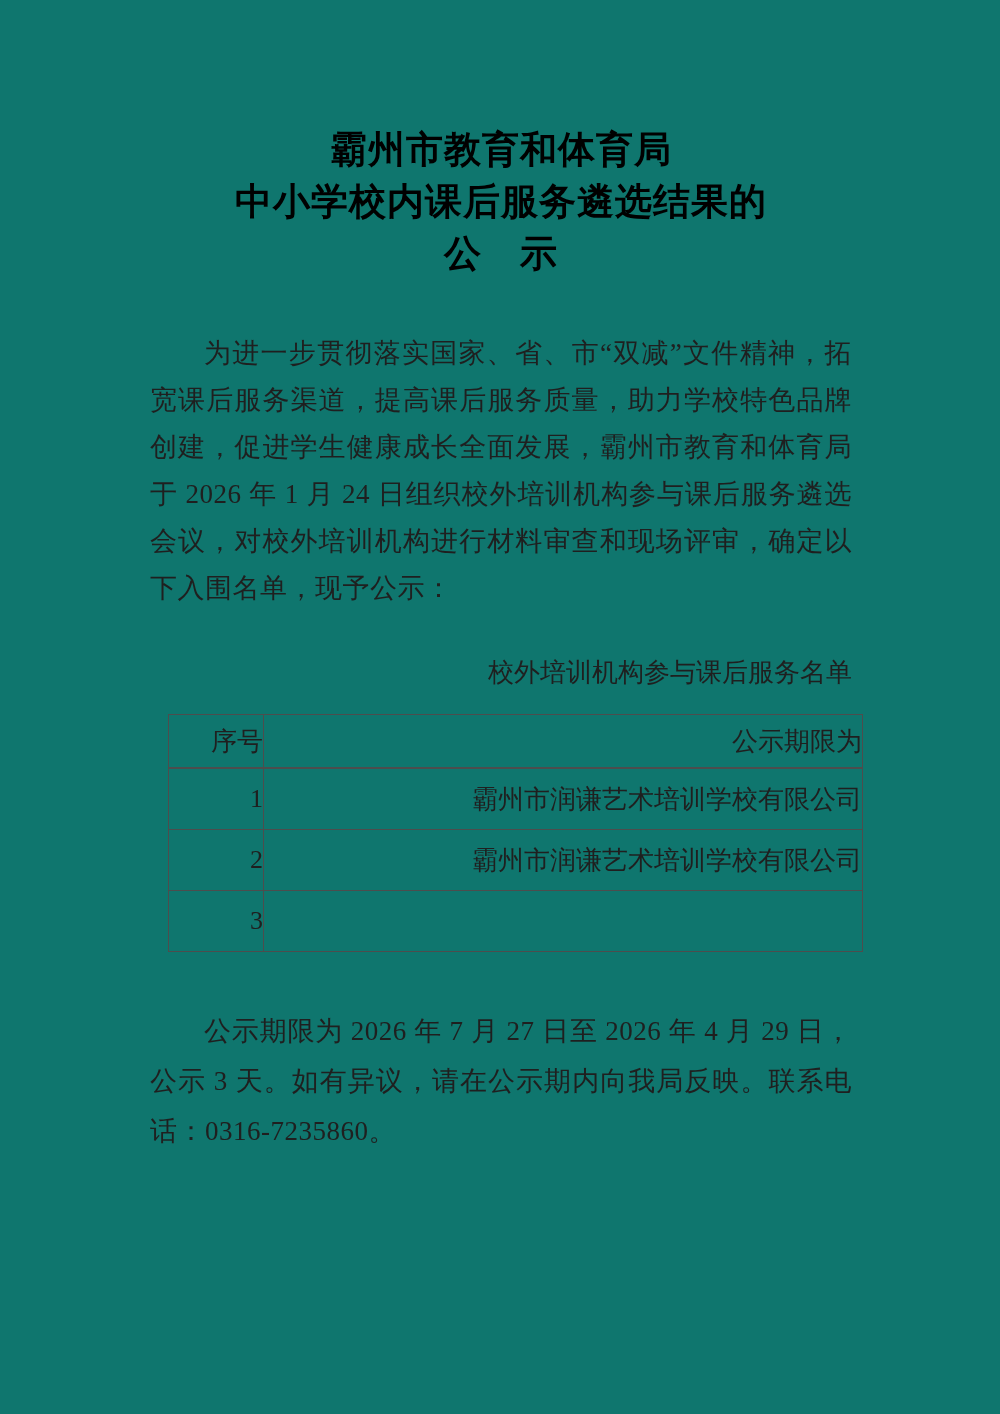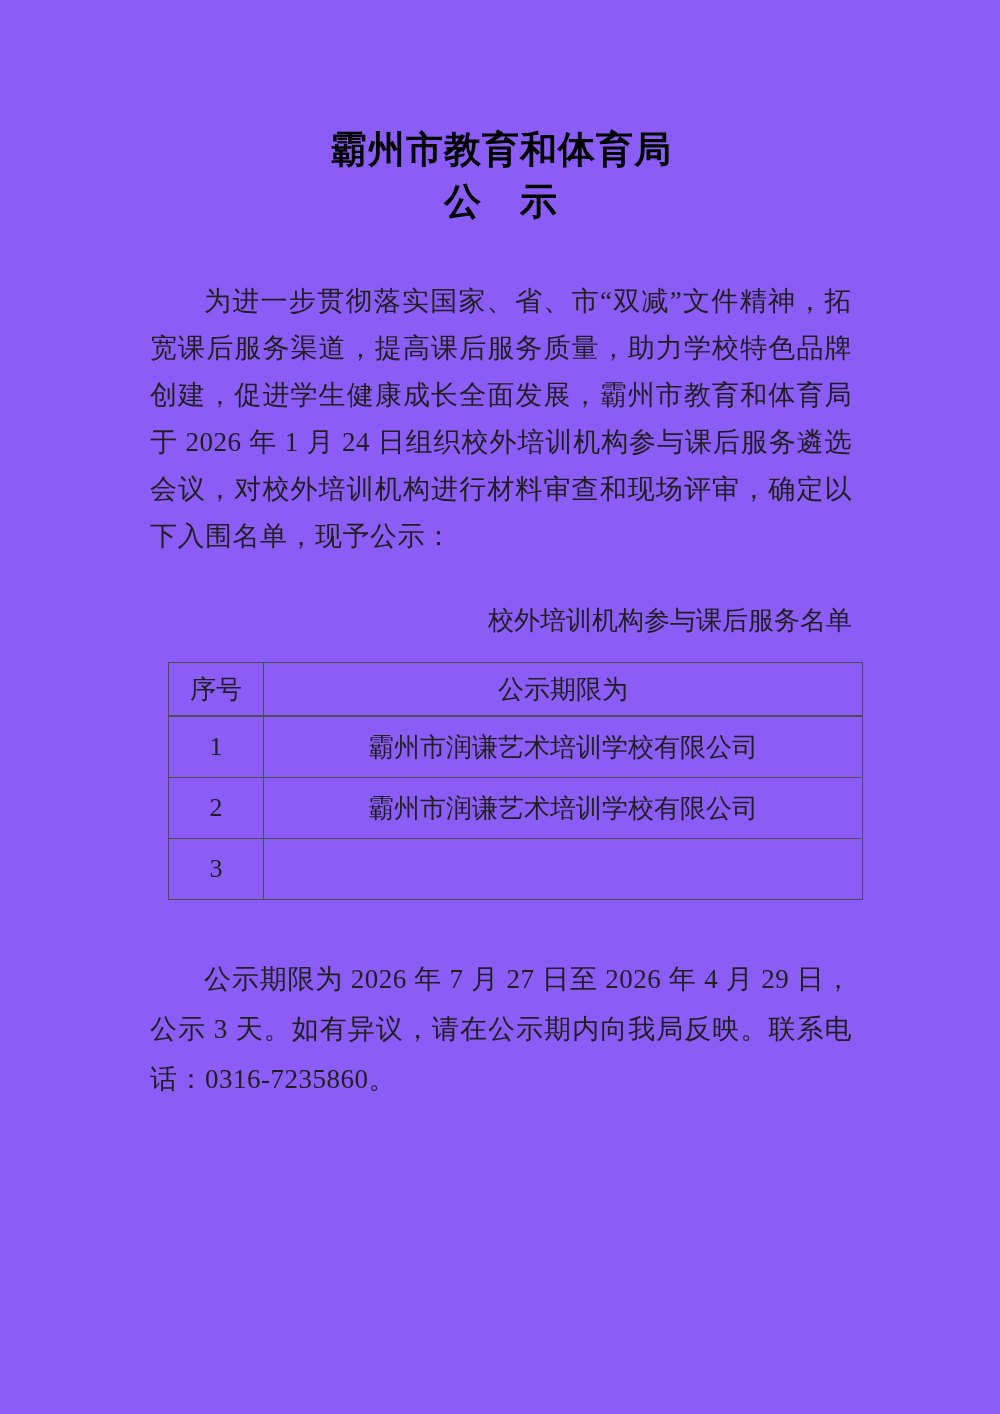--- a/index.html
+++ b/index.html
@@ -4,21 +4,21 @@
 <style>
   html, body {
     margin: 0;
     padding: 0;
     background: #ffffff;
   }
   .page {
     width: 1000px;
     height: 1414px;
     margin: 0 auto;
-    background: #8b5cf6;
+    background: #0f766e;
     color: #000000;
     font-family: "Liberation Serif", "DejaVu Serif", serif;
     overflow: hidden;
     position: relative;
   }
   .content {
     margin: 0 148px 0 150px; 
   }
   .doc-title {
     padding-top: 124px;
@@ -48,21 +48,21 @@
   table.roster {
     margin-top: 26px;
     margin-left: 18px;
     width: 695px;
     border-collapse: collapse;
     table-layout: fixed;
   }
   .roster th, .roster td {
     border: 1px solid #4d4d4d;
     font-weight: normal;
-    text-align: center;
+    text-align: right;
     vertical-align: middle;
     font-size: 26px;
     padding: 0;
     color: #1f1f1f;
     overflow: hidden;
     white-space: nowrap;
   }
   .roster thead th {
     height: 52px;
     border-bottom: 2px solid #4d4d4d; 
@@ -82,20 +82,21 @@
   }
 </style>
 </head>
 <body>
 
 <div class="page">
   <div class="content">
 
     <div class="doc-title">
       <div>霸州市教育和体育局</div>
+      <div>中小学校内课后服务遴选结果的</div>
       <div>公　示</div>
     </div>
 
     <p class="body-para">为进一步贯彻落实国家、省、市“双减”文件精神，拓宽课后服务渠道，提高课后服务质量，助力学校特色品牌创建，促进学生健康成长全面发展，霸州市教育和体育局于 2026 年 1 月 24 日组织校外培训机构参与课后服务遴选会议，对校外培训机构进行材料审查和现场评审，确定以下入围名单，现予公示：</p>
 
     <div class="table-caption">校外培训机构参与课后服务名单</div>
 
     <table class="roster">
       <thead>
         <tr>

